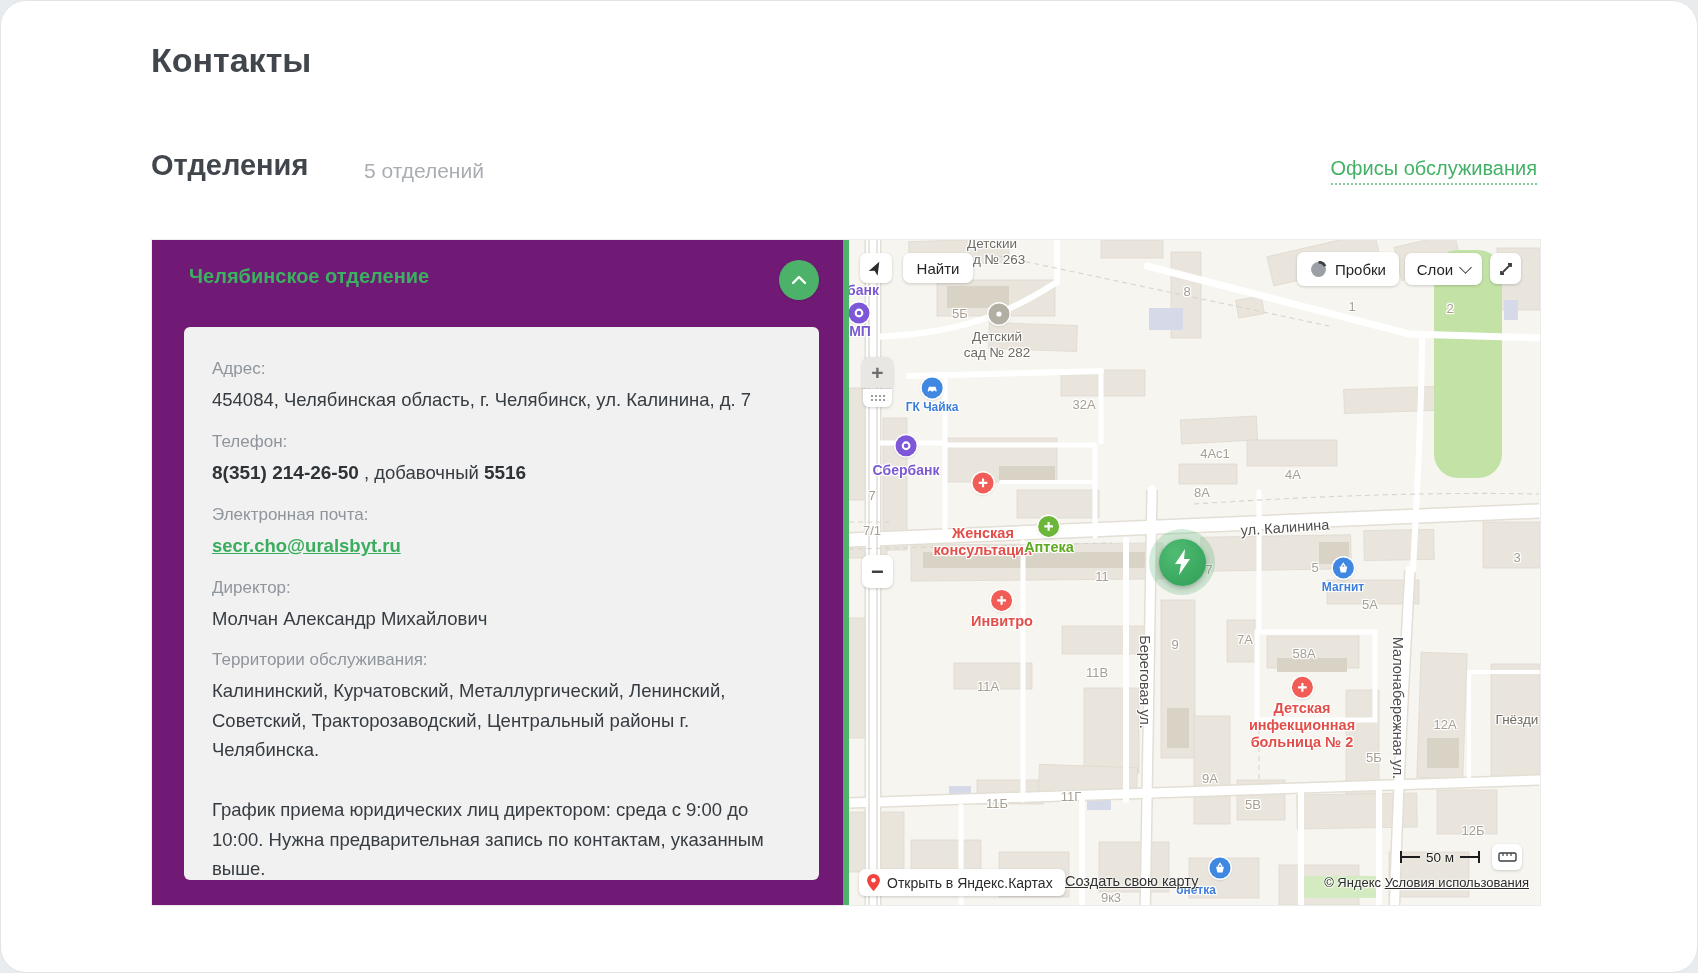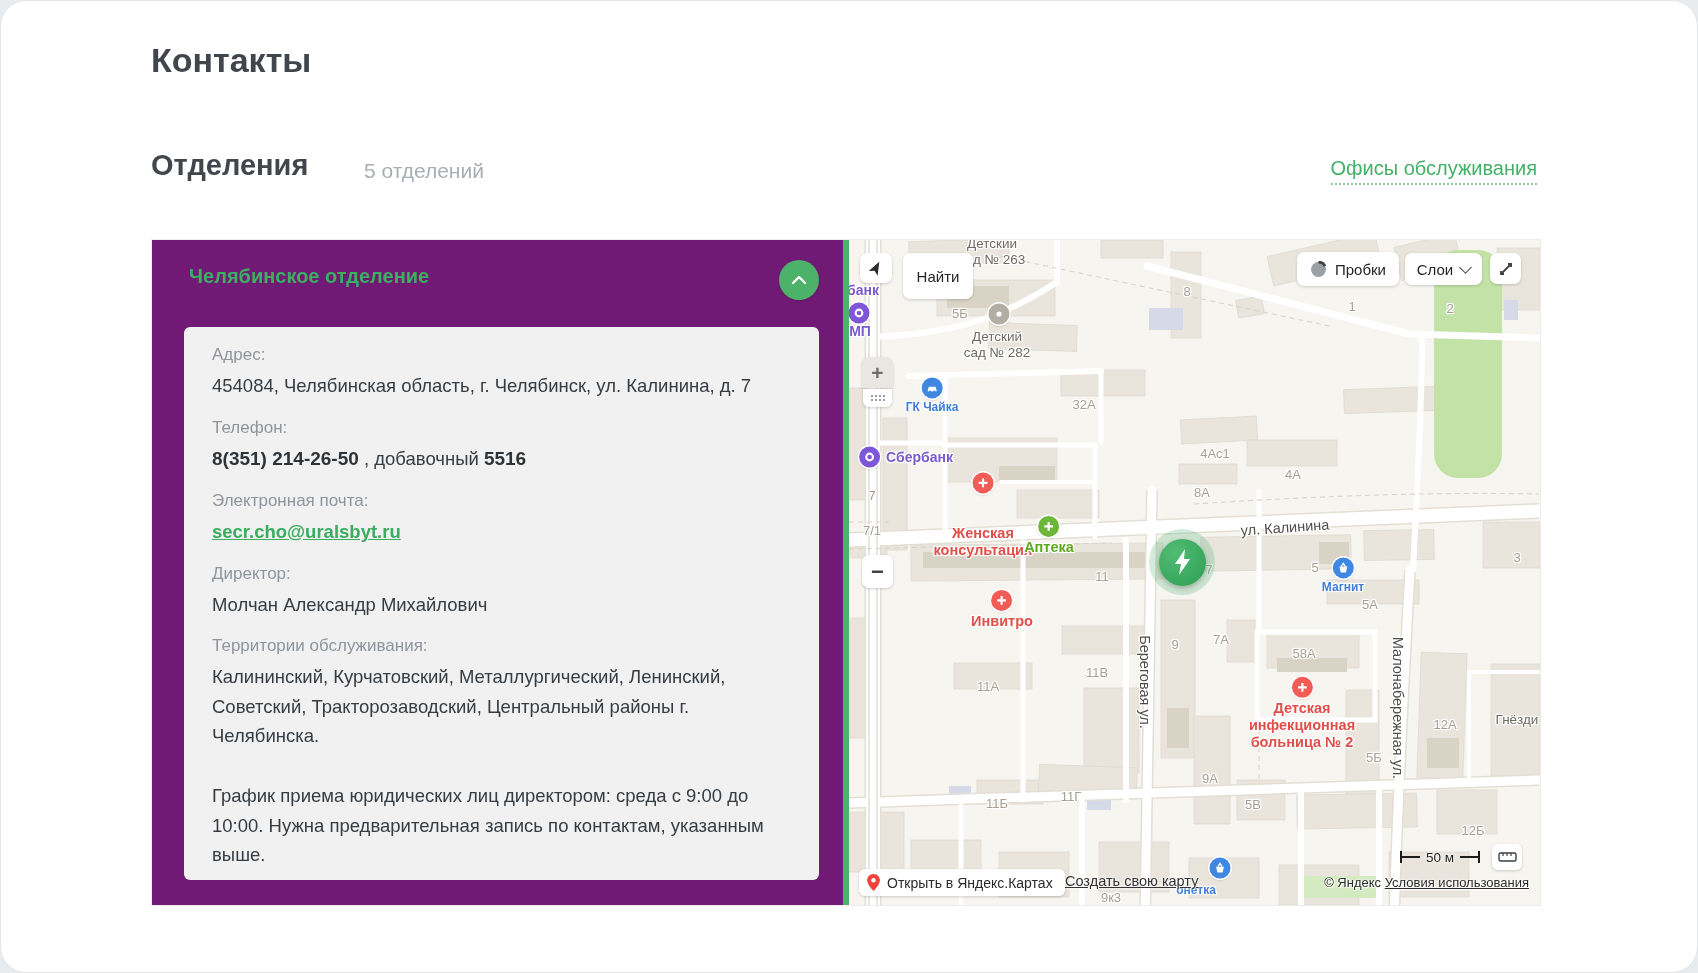--- a/index.html
+++ b/index.html
@@ -5,50 +5,50 @@
   html,body{margin:0;padding:0;background:#e9ecef;font-family:"Liberation Sans",sans-serif;}
   .page{position:relative;width:1698px;height:973px;margin:0 auto;background:#fff;border:1px solid #e2e5e8;border-radius:26px;overflow:hidden;box-sizing:border-box;}
   .page-title{position:absolute;left:150px;top:40px;margin:0;font-size:34px;font-weight:700;color:#40464c;}
   .sec-heading{position:absolute;left:150px;top:148px;margin:0;font-size:29px;font-weight:700;color:#40464c;}
   .sec-count{position:absolute;left:363px;top:158px;font-size:21px;color:#a9aeb3;}
   .offices-link{position:absolute;right:160px;top:156px;font-size:20px;color:#43b167;text-decoration:none;border-bottom:2px dotted #86cb9f;padding-bottom:3px;cursor:pointer;}
   .row{position:absolute;left:150px;top:238px;width:1388px;height:665px;border:1px solid #ececec;box-sizing:content-box;display:flex;}
   .card{position:relative;width:691px;height:665px;background:#701a75;flex:none;}
   .card-title{position:absolute;left:37px;top:25px;font-size:20px;font-weight:700;color:#3bb061;}
   .collapse-btn{position:absolute;left:627px;top:20px;width:40px;height:40px;border-radius:50%;background:#4cb269;border:none;display:flex;align-items:center;justify-content:center;cursor:pointer;box-shadow:0 1px 3px rgba(0,0,0,.12);}
-  .info-box{position:absolute;left:32px;top:87px;width:635px;height:553px;background:#f1f1f1;border-radius:6px;box-sizing:border-box;padding:14px 28px;overflow:hidden;}
+  .info-box{position:absolute;left:32px;top:87px;width:635px;height:553px;background:#f1f1f1;border-radius:6px;box-sizing:border-box;padding:28px 28px;overflow:hidden;}
   .lbl{font-size:17px;color:#8f959c;margin:17px 0 6px;}
   .lbl:first-child{margin-top:4px;}
   .val{font-size:18.5px;color:#363c41;line-height:1.6;}
   .val b{color:#2e3338;font-size:19px;}
   .email-link{color:#3aad5e;font-weight:700;text-decoration:underline;cursor:pointer;}
   .schedule{margin-top:30px;}
   .green-bar{width:6px;height:665px;background:#4db36b;flex:none;}
   
   .map{position:relative;width:691px;height:665px;flex:none;background:#f7f5f0;overflow:hidden;}
   .map-base{position:absolute;left:0;top:0;z-index:0;}
   #map-labels{position:absolute;inset:0;z-index:1;}
   .mlabel{position:absolute;transform:translate(-50%,-50%);display:flex;flex-direction:column;align-items:center;gap:2px;white-space:pre;text-align:center;line-height:1.18;pointer-events:none;}
-  .mlabel.ipos-left{flex-direction:row;gap:6px;}
+  .mlabel.ipos-left{flex-direction:column;gap:6px;}
   .mtext{text-shadow:0 0 3px #fff,0 0 3px #fff,1px 1px 0 #fff,-1px -1px 0 #fff,1px -1px 0 #fff,-1px 1px 0 #fff;}
   .k-num .mtext{font-size:13px;color:#a69f92;}
   .k-place .mtext{font-size:13.5px;color:#6f6a62;}
   .k-street .mtext{font-size:14.5px;color:#4e4d4b;}
   .k-red .mtext{font-size:14.5px;color:#e24f4a;font-weight:700;}
   .k-green .mtext{font-size:14.5px;color:#5ea91f;font-weight:700;}
   .k-blue .mtext{font-size:12px;color:#3d7ed8;font-weight:700;}
   .k-purple .mtext{font-size:14px;color:#7b59cf;font-weight:700;}
   .poi-icon{width:21px;height:21px;border-radius:50%;box-shadow:0 0 0 1.5px #fff,0 1px 3px rgba(0,0,0,.3);display:flex;align-items:center;justify-content:center;flex:none;}
   .poi-icon svg{width:13px;height:13px;display:block;}
   .marker{position:absolute;left:333px;top:322px;transform:translate(-50%,-50%);width:66px;height:66px;border-radius:50%;background:rgba(76,175,110,.25);display:flex;align-items:center;justify-content:center;z-index:2;cursor:pointer;}
   .marker-inner{width:47px;height:47px;border-radius:50%;background:radial-gradient(circle at 35% 30%,#50bb73,#2f9e55);box-shadow:0 2px 5px rgba(0,0,0,.25);display:flex;align-items:center;justify-content:center;}
   
   .ctl{position:absolute;z-index:5;background:#fff;border:none;border-radius:7px;box-shadow:0 1px 3px rgba(0,0,0,.18);display:flex;align-items:center;justify-content:center;font-family:"Liberation Sans",sans-serif;cursor:pointer;box-sizing:border-box;}
   .nav-btn{left:11px;top:13px;width:32px;height:30px;}
-  .find-btn{left:54px;top:13px;width:70px;height:46px;font-size:15px;color:#262626;}
+  .find-btn{left:54px;top:13px;width:70px;height:30px;font-size:15px;color:#262626;}
   .traffic-btn{left:448px;top:12px;width:102px;height:34px;gap:8px;font-size:15px;color:#262626;}
   .layers-btn{left:556px;top:13px;width:77px;height:32px;gap:8px;font-size:15px;color:#262626;}
   .expand-btn{left:641px;top:13px;width:31px;height:31px;}
   .zoom-in{left:13px;top:117px;width:31px;height:31px;background:#e9e7e3;font-size:21px;color:#6d6d6d;font-weight:700;border-radius:8px 8px 0 0;}
   .ruler-mini{left:14px;top:149px;width:29px;height:18px;border-radius:0 0 6px 6px;}
   .zoom-out{left:13px;top:315px;width:31px;height:33px;font-size:22px;color:#3c3c3c;font-weight:700;}
   .open-btn{left:10px;top:629px;height:27px;padding:0 12px 0 8px;gap:7px;font-size:14px;color:#2b2b2b;border-radius:6px;}
   .create-link{position:absolute;left:216px;top:633px;z-index:5;font-size:14.5px;color:#333;text-decoration:underline;cursor:pointer;text-shadow:0 0 3px #fff,0 0 3px #fff;}
   .scale{position:absolute;left:551px;top:608px;z-index:5;display:flex;align-items:center;height:18px;color:#1d1d1d;font-size:13.5px;text-shadow:0 0 3px #fff,0 0 3px #fff;}
   .scale .tick{width:2px;height:12px;background:#1d1d1d;}
@@ -259,21 +259,21 @@
           <div class="mlabel k-num" style="left: 668px; top: 318px; transform: translate(-50%, -50%);"><span class="mtext">3</span></div>
           <div class="mlabel k-num" style="left: 253px; top: 337px; transform: translate(-50%, -50%);"><span class="mtext">11</span></div>
           <div class="mlabel k-red" style="left: 153px; top: 370px; transform: translate(-50%, -50%);"><span class="poi-icon" style="background: rgb(242, 92, 87);"><svg viewBox="0 0 12 12">
                 <path d="M5 2h2v3h3v2H7v3H5V7H2V5h3z" fill="#fff"></path>
               </svg></span><span class="mtext">Инвитро</span></div>
           <div class="mlabel k-num" style="left: 521px; top: 365px; transform: translate(-50%, -50%);"><span class="mtext">5А</span></div>
           <div class="mlabel k-num" style="left: 248px; top: 417px; transform: translate(-50%, -50%); margin-top: 16px;"><span class="mtext">11В</span></div>
           <div class="mlabel k-num" style="left: 139px; top: 447px; transform: translate(-50%, -50%);"><span class="mtext">11А</span></div>
           <div class="mlabel k-street" style="left: 295px; top: 442px; transform: translate(-50%, -50%) rotate(90deg);"><span class="mtext">Береговая ул.</span></div>
           <div class="mlabel k-num" style="left: 326px; top: 405px; transform: translate(-50%, -50%);"><span class="mtext">9</span></div>
-          <div class="mlabel k-num" style="left: 372px; top: 400px; transform: translate(-50%, -50%);"><span class="mtext">7А</span></div>
+          <div class="mlabel k-num" style="left: 396px; top: 400px; transform: translate(-50%, -50%);"><span class="mtext">7А</span></div>
           <div class="mlabel k-num" style="left: 455px; top: 414px; transform: translate(-50%, -50%);"><span class="mtext">58А</span></div>
           <div class="mlabel k-red" style="left: 453px; top: 474px; transform: translate(-50%, -50%);"><span class="poi-icon" style="background: rgb(242, 92, 87);"><svg viewBox="0 0 12 12">
                 <path d="M5 2h2v3h3v2H7v3H5V7H2V5h3z" fill="#fff"></path>
               </svg></span><span class="mtext">Детская
 инфекционная
 больница № 2</span></div>
           <div class="mlabel k-street" style="left: 548px; top: 468px; transform: translate(-50%, -50%) rotate(90deg);"><span class="mtext">Малонабережная ул.</span></div>
           <div class="mlabel k-num" style="left: 596px; top: 485px; transform: translate(-50%, -50%);"><span class="mtext">12А</span></div>
           <div class="mlabel k-place" style="left: 668px; top: 480px; transform: translate(-50%, -50%);"><span class="mtext">Гнёзди</span></div>
           <div class="mlabel k-num" style="left: 361px; top: 539px; transform: translate(-50%, -50%);"><span class="mtext">9А</span></div>

